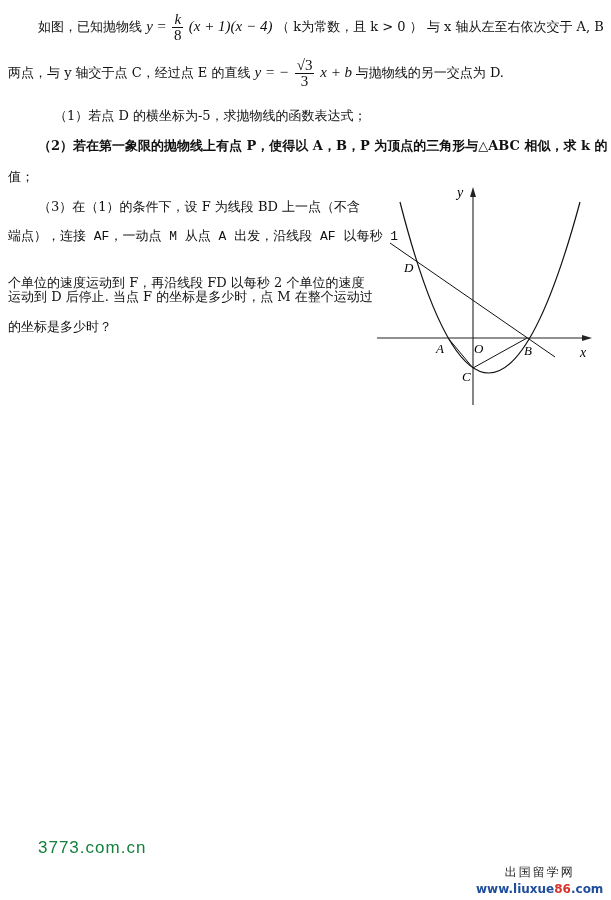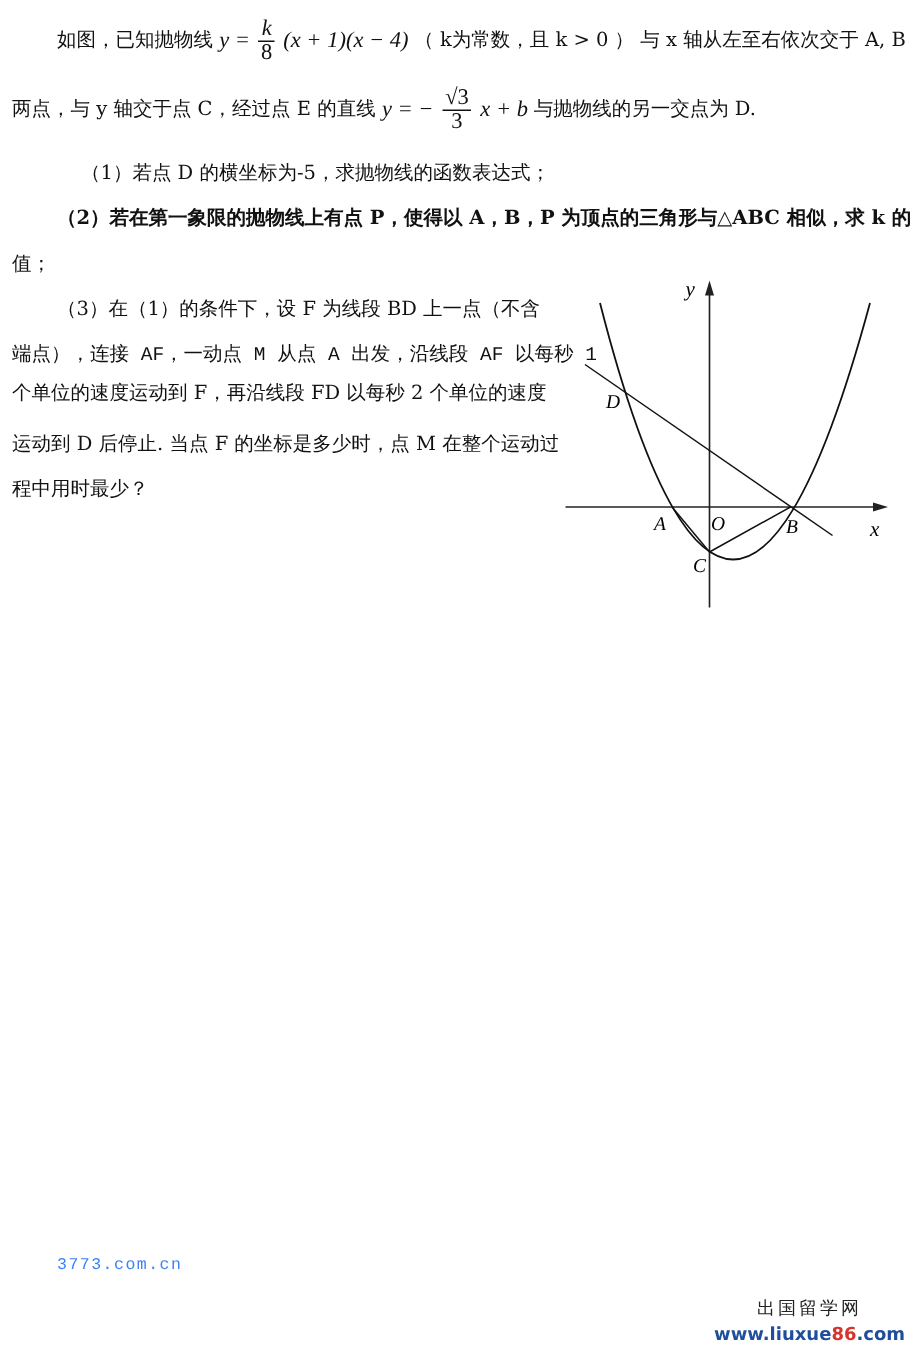--- a/index.html
+++ b/index.html
@@ -8,21 +8,21 @@
   .line { position: absolute; white-space: nowrap; font-size: 13px; line-height: 18px; }
   .math { font-family: "Liberation Serif", "DejaVu Serif", serif; font-style: italic; font-size: 15px; }
   .frac { display: inline-block; vertical-align: middle; text-align: center; margin: 0 2px; }
   .frac .num { display: block; border-bottom: 1px solid #111; padding: 0 2px; line-height: 15px; }
   .frac .den { display: block; line-height: 15px; }
   .up { font-style: normal; }
   #figure { position: absolute; left: 370px; top: 175px; width: 230px; height: 240px; }
   .logo-3773 { position: absolute; left: 18px; top: 838px; }
   .logo-3773 .big { font-family: "DejaVu Sans", sans-serif; font-style: italic; font-weight: bold; font-size: 26px;
      color: #5b9bd5; letter-spacing: -1px; line-height: 28px; }
-  .logo-3773 .url { font-family: Liberation Mono, monospace; font-size: 11px; color: #3b82f6; letter-spacing: 1px; margin-left: 20px; }
+  .logo-3773 .url { font-family: Liberation Sans, sans-serif; font-size: 17px; color: #15803d; letter-spacing: 1px; margin-left: 20px; }
   .logo-liuxue { position: absolute; left: 476px; top: 862px; text-align: center; }
   .logo-liuxue .cn { font-family: "DejaVu Sans", sans-serif; font-size: 12px; color: #222; letter-spacing: 2px; line-height: 20px; }
   .logo-liuxue .url { font-family: "DejaVu Sans", sans-serif; font-size: 12px; color: #1f4e9c; font-weight: bold; }
   .logo-liuxue .url .hl { color: #d9342b; }
 </style>
 </head>
 <body>
 
 <div class="line" style="left:38px; top:12px;">
   <span>如图，已知抛物线</span>
@@ -51,23 +51,23 @@
   <span>与抛物线的另一交点为 D.</span>
 </div>
 
 <div class="line" style="left:54px; top:107px;">（1）若点 D 的横坐标为-5，求抛物线的函数表达式；</div>
 
 <div class="line" style="left:38px; top:137px;font-weight:bold;">（2）若在第一象限的抛物线上有点 P，使得以 A，B，P 为顶点的三角形与△ABC 相似，求 k 的</div>
 <div class="line" style="left:8px; top:168px;">值；</div>
 
 <div class="line" style="left:38px; top:198px;">（3）在（1）的条件下，设 F 为线段 BD 上一点（不含</div>
 <div class="line" style="left:8px; top:228px;font-family:Liberation Mono, monospace;">端点），连接 AF，一动点 M 从点 A 出发，沿线段 AF 以每秒 1</div>
-<div class="line" style="left:8px; top:254px;">个单位的速度运动到 F，再沿线段 FD 以每秒 2 个单位的速度</div>
+<div class="line" style="left:8px; top:274px;">个单位的速度运动到 F，再沿线段 FD 以每秒 2 个单位的速度</div>
 <div class="line" style="left:8px; top:288px;">运动到 D 后停止. 当点 F 的坐标是多少时，点 M 在整个运动过</div>
-<div class="line" style="left:8px; top:318px;">程中用时最少？</div>
+<div class="line" style="left:8px; top:318px;">的坐标是多少时？</div>
 
 <svg id="figure" viewBox="0 0 230 240" xmlns="http://www.w3.org/2000/svg">
 
   <line x1="7" y1="163" x2="216" y2="163" stroke="#222" stroke-width="1.1"></line>
   <polygon points="222,163 212,160 212,166" fill="#222"></polygon>
 
   <line x1="103" y1="230" x2="103" y2="19" stroke="#222" stroke-width="1.1"></line>
   <polygon points="103,12 100,22 106,22" fill="#222"></polygon>
 
   <path d="M 30,27 Q 117.5,369 210,27" fill="none" stroke="#111" stroke-width="1.2"></path>

